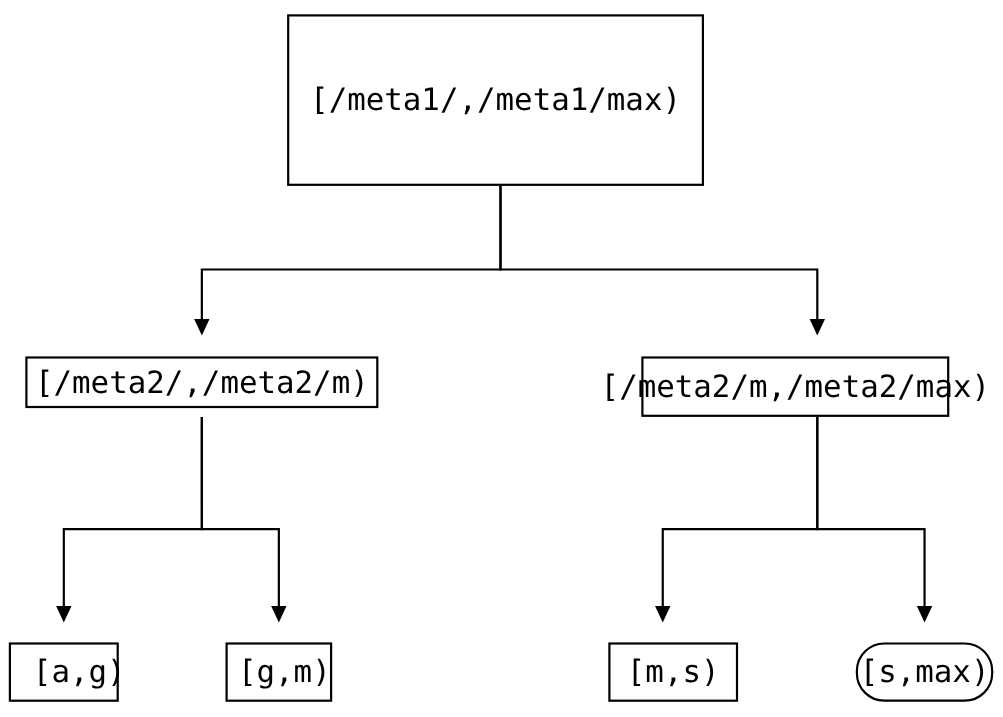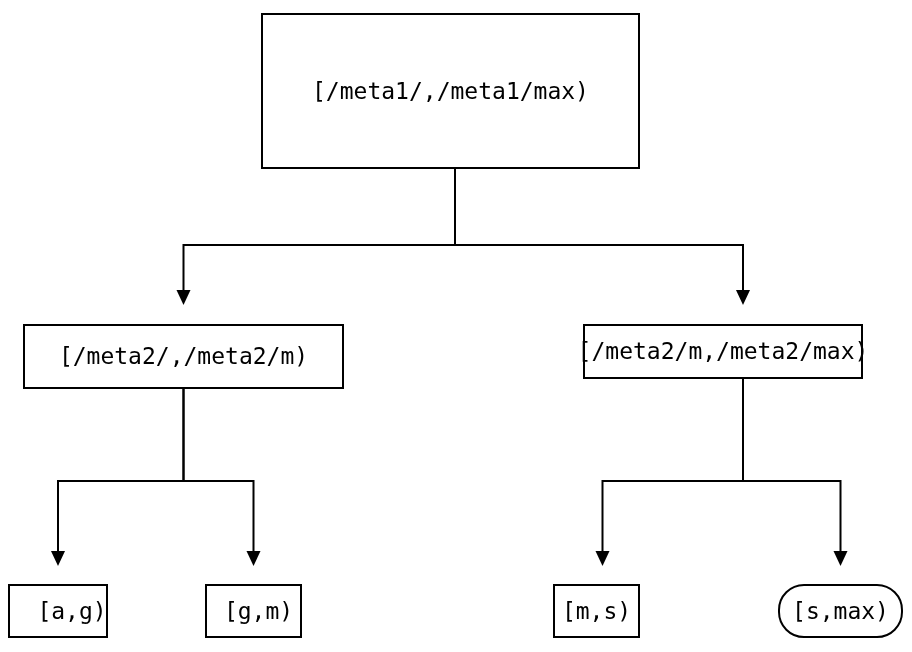--- a/index.html
+++ b/index.html
@@ -24,30 +24,30 @@
   }
   .node {
     position: absolute;
     box-sizing: border-box;
     border: 2px solid #000000;
     background: #ffffff;
     display: flex;
     align-items: center;
     justify-content: center;
     color: #000000;
-    font-size: 23px;
+    font-size: 28px;
     line-height: 1;
     white-space: nowrap;
   }
   .node-root       { left: 261px; top: 13px;  width: 379px; height: 156px; }
-  .node-meta2-low  { left: 23px;  top: 324px; width: 321px; height: 65px;  }
+  .node-meta2-low  { left: 23px;  top: 324px; width: 321px; height: 47px;  }
   .node-meta2-high { left: 583px; top: 324px; width: 280px; height: 55px;  }
   .node-leaf-ag    { left: 8px;   top: 584px; width: 100px; height: 54px; padding-left: 28px;  }
   .node-leaf-gm    { left: 205px; top: 584px; width: 97px;  height: 54px; padding-left: 10px;  }
-  .node-leaf-ms    { left: 553px; top: 584px; width: 87px;  height: 54px;  }
+  .node-leaf-ms    { left: 553px; top: 584px; width: 118px;  height: 54px;  }
   .node-leaf-smax  { left: 778px; top: 584px; width: 125px; height: 54px; border-radius: 26px;  }
 </style>
 </head>
 <body>
 
 <div class="canvas">
 
   <svg class="edges" width="912" height="652" viewBox="0 0 912 652" xmlns="http://www.w3.org/2000/svg">
 
     <g>

